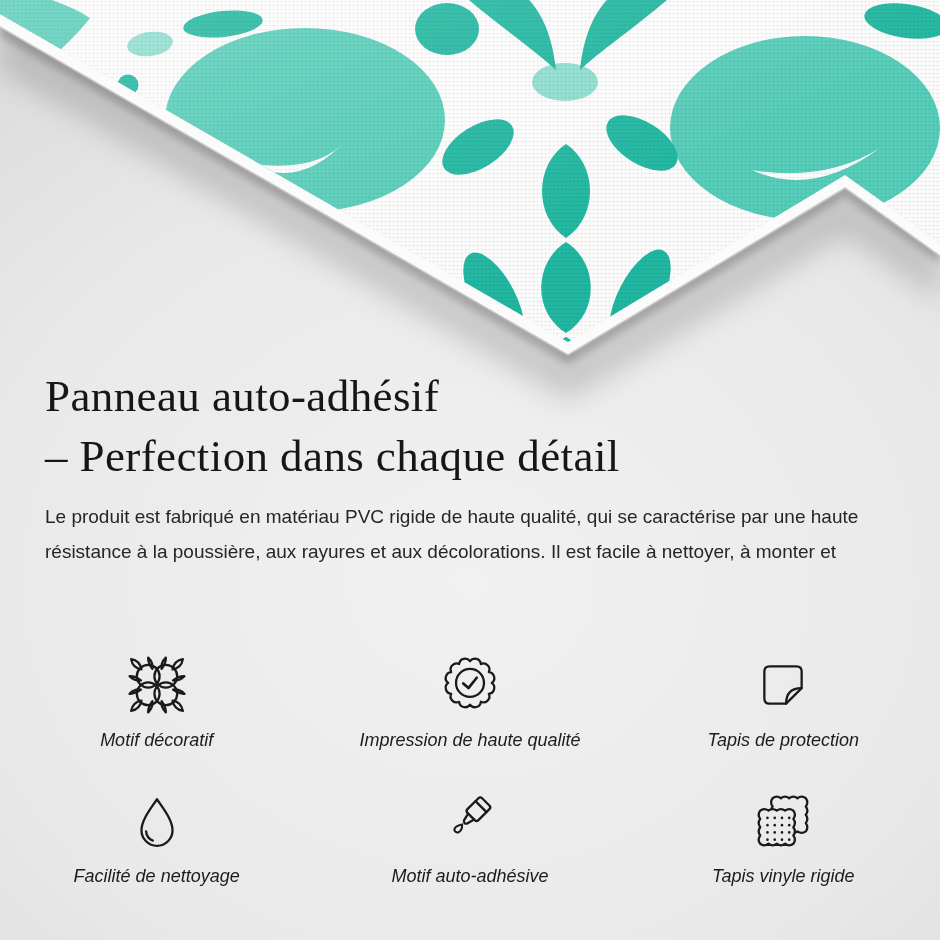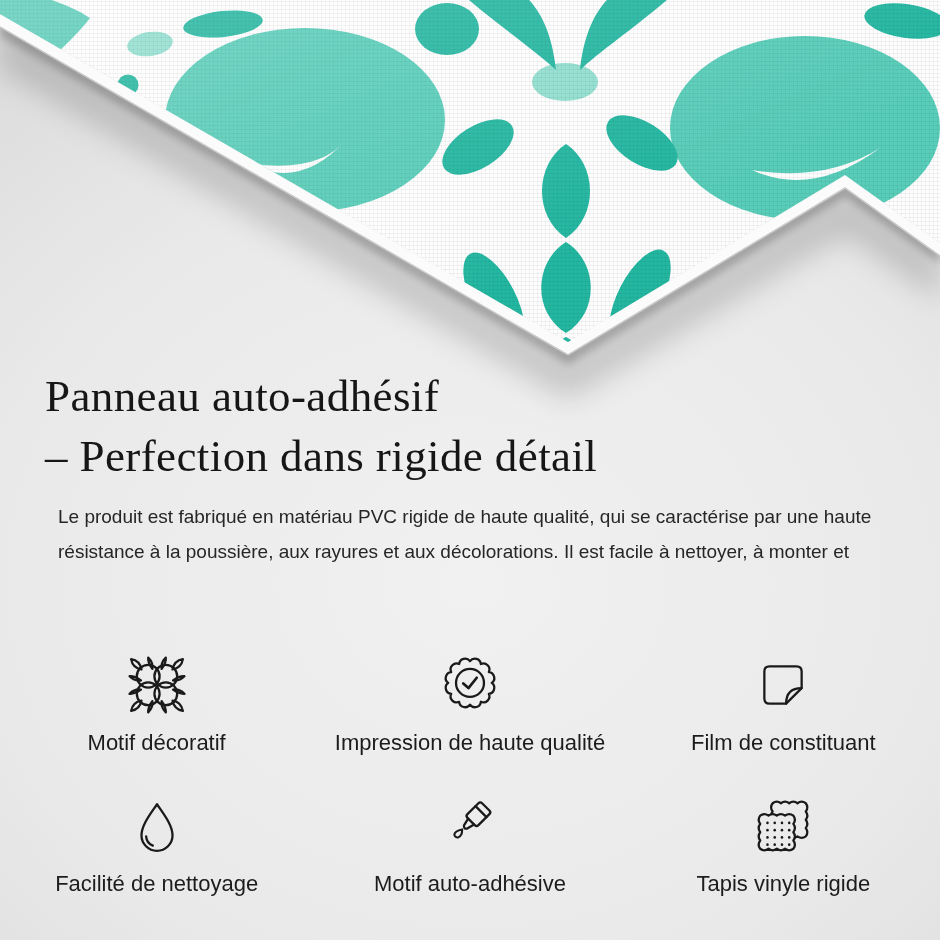--- a/index.html
+++ b/index.html
@@ -9,31 +9,31 @@
     font-family:"Liberation Sans", sans-serif;
   }
   svg{overflow:visible;display:block;}
   .panel-svg{position:absolute;top:0;left:0;}
   .headline{
     position:absolute;left:45px;top:366px;
     font-family:"Liberation Serif", serif;
     font-size:45px;line-height:60px;color:#161616;letter-spacing:.4px;
   }
   .desc{
-    position:absolute;left:58px;top:499px;width:860px;
+    position:absolute;left:45px;top:499px;width:860px;
     font-size:19px;line-height:35px;color:#262626;
   }
   .desc .line{white-space:nowrap;}
   .features{
     position:absolute;left:0;top:656px;width:940px;
     display:grid;grid-template-columns:repeat(3,1fr);row-gap:41px;justify-items:center;
   }
   .feature{display:flex;flex-direction:column;align-items:center;width:300px;}
   .ficon{width:58px;height:58px;}
-  .flabel{margin-top:16px;font-size:22px;color:#1c1c1c;white-space:nowrap;}
+  .flabel{margin-top:16px;font-size:18px;color:#1c1c1c;white-space:nowrap;font-style:italic;}
   .ic{fill:none;stroke:#1a1a1a;stroke-width:2.2;stroke-linecap:round;stroke-linejoin:round;}
 </style>
 </head>
 <body>
 
 <div class="stage">
 
   <svg class="panel-svg" width="940" height="430" viewBox="0 0 940 430" aria-hidden="true">
     <defs>
       <clipPath id="faceClip">
@@ -93,21 +93,21 @@
       <ellipse cx="494" cy="300" rx="52" ry="22" fill="#23B7A1" transform="rotate(63 494 300)"></ellipse>
       <ellipse cx="640" cy="297" rx="52" ry="22" fill="#23B7A1" transform="rotate(-63 640 297)"></ellipse>
 
       <rect x="0" y="0" width="940" height="430" fill="url(#weave)"></rect>
       <rect x="0" y="0" width="940" height="430" fill="url(#sheen)"></rect>
     </g>
   </svg>
 
   <div class="headline">
     <div>Panneau auto-adhésif</div>
-    <div>– Perfection dans rigide détail</div>
+    <div>– Perfection dans chaque détail</div>
   </div>
 
   <div class="desc">
     <div class="line">Le produit est fabriqué en matériau PVC rigide de haute qualité, qui se caractérise par une haute</div>
     <div class="line">résistance à la poussière, aux rayures et aux décolorations. Il est facile à nettoyer, à monter et</div>
   </div>
 
   <div class="features">
 
     <div class="feature">
@@ -143,21 +143,21 @@
       <div class="flabel">Impression de haute qualité</div>
     </div>
 
     <div class="feature">
       <svg class="ficon" viewBox="0 0 56 56">
         <g class="ic" stroke-width="2.4">
           <path d="M31,46 H15 Q10,46 10,41 V15 Q10,10 15,10 H41 Q46,10 46,15 V31 L31,46 Z"></path>
           <path d="M31,46 C31,38 34,31 46,31"></path>
         </g>
       </svg>
-      <div class="flabel">Film de constituant</div>
+      <div class="flabel">Tapis de protection</div>
     </div>
 
     <div class="feature">
       <svg class="ficon" viewBox="0 0 56 56">
         <g class="ic" stroke-width="2.5">
           <path d="M28,7 C22,16 13,27 13,37 A15,15 0 0 0 43,37 C43,27 34,16 28,7 Z"></path>
           <path d="M17.5,38 A10.5,10.5 0 0 0 24,47"></path>
         </g>
       </svg>
       <div class="flabel">Facilité de nettoyage</div>

